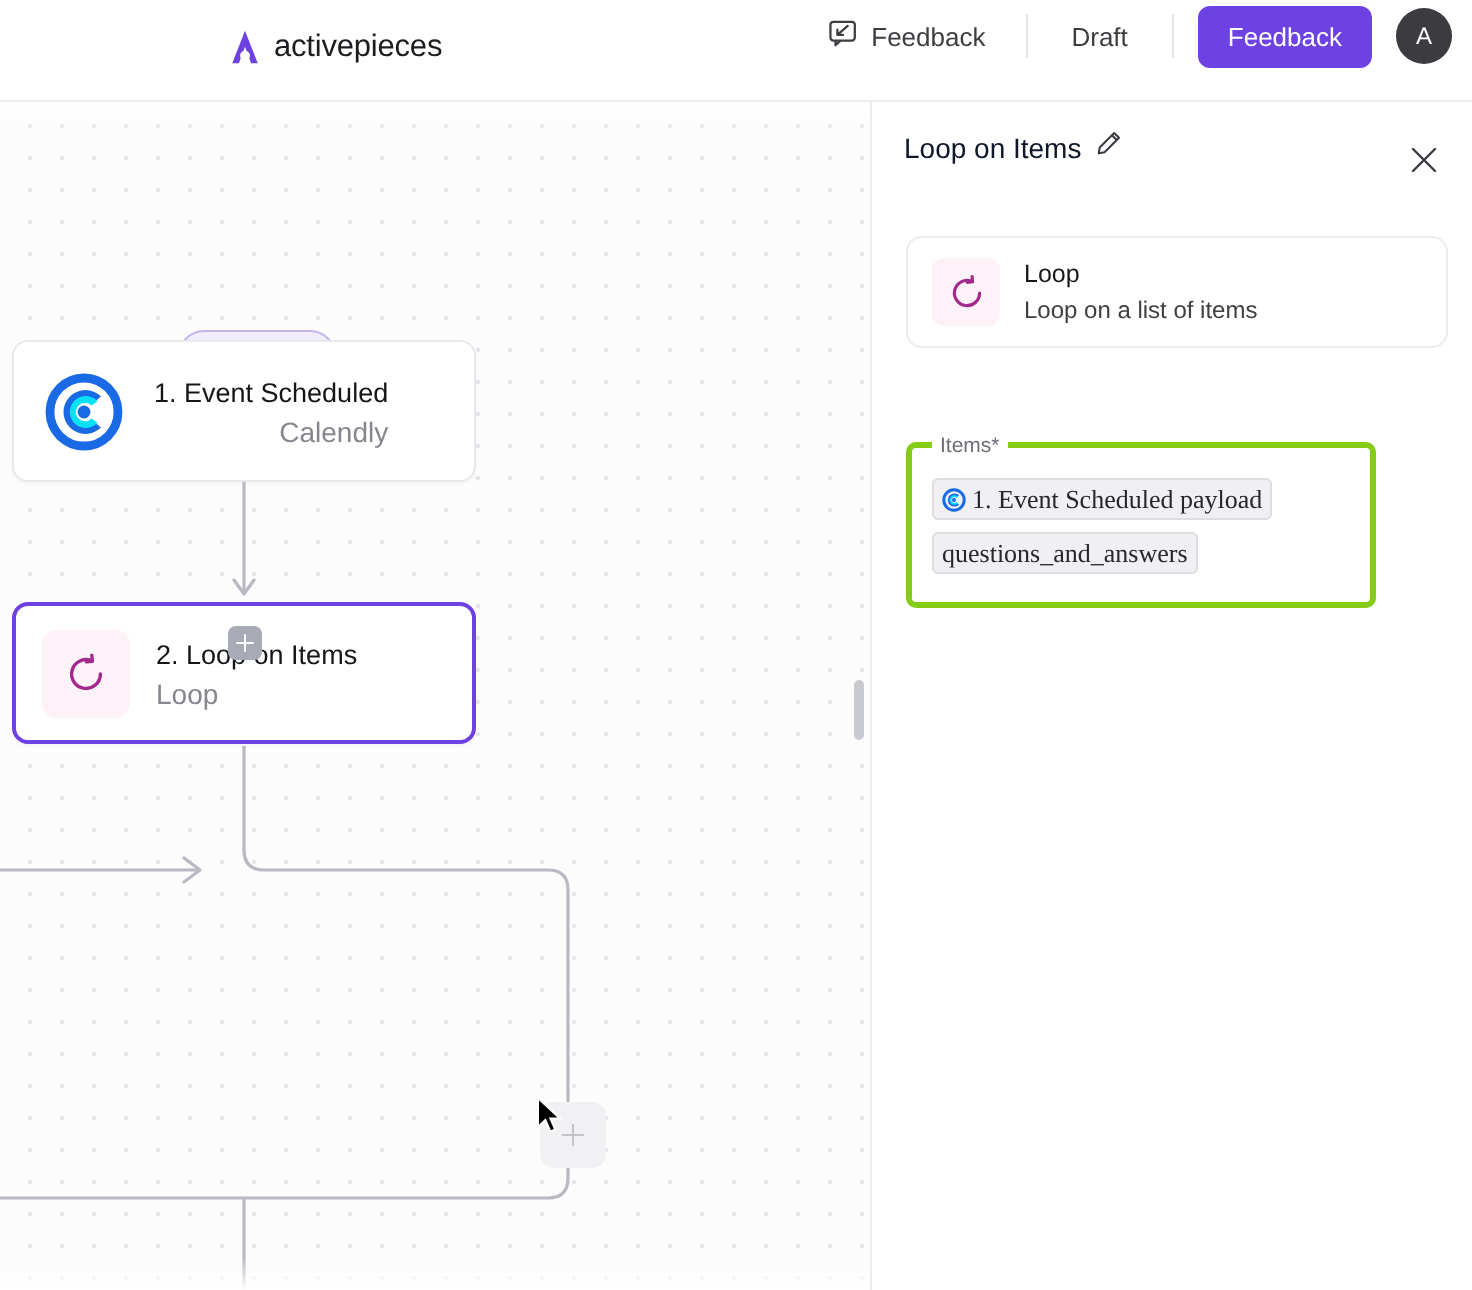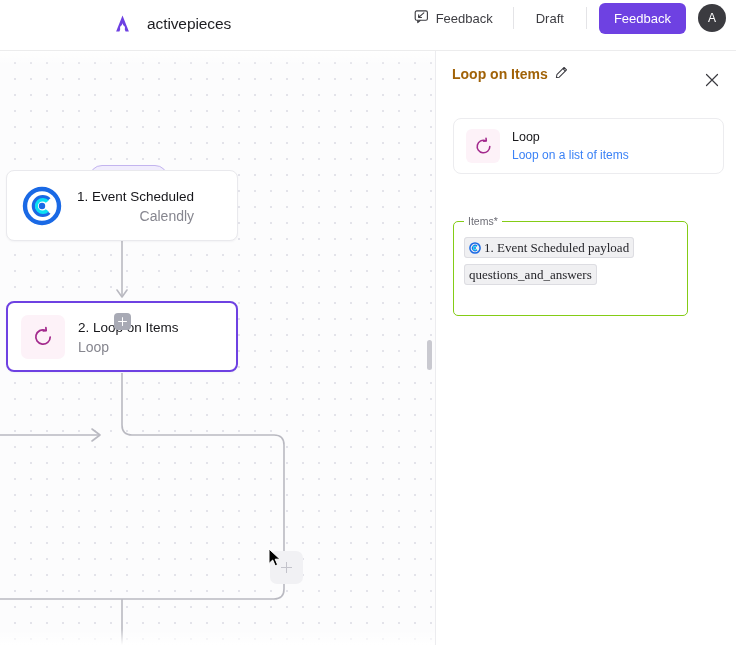--- a/index.html
+++ b/index.html
@@ -14,21 +14,21 @@
   
   .header {
     position: absolute; left: 0; top: 0;
     width: 736px; height: 51px;
     background: #ffffff;
     border-bottom: 1px solid #ececed;
     display: flex; align-items: center;
   }
   .logo-wrap {
     position: absolute; left: 114px; top: 14px;
-    display: flex; align-items: center; gap: 16px;
+    display: flex; align-items: center; gap: 6px;
   }
   .logo-mark { width: 17px; height: 19px; display: block; }
   .logo-text {
     font-size: 15.5px; color: #1d1d21; letter-spacing: -0.1px;
   }
   .hdr-right {
     position: absolute; right: 10px; top: 0; height: 36px;
     display: flex; align-items: center; gap: 0px;
   }
   .feedback-btn {
@@ -166,21 +166,21 @@
     background: #ffffff;
     border-left: 1px solid #ececef;
   }
   .panel-header {
     position: absolute; left: 0; top: 0;
     width: 100%; height: 45px;
     display: flex; align-items: center;
   }
   .panel-title {
     margin-left: 16px; font-size: 14px;
-    color: #a16207; font-weight: bold;
+    color: #0f172a; font-weight: normal;
   }
   .edit-icon { margin-left: 7px; cursor: pointer; display: block; }
   .close-icon {
     position: absolute; right: 17px; top: 22px;
     cursor: pointer;
   }
 
   .piece-card {
     position: absolute; left: 17px; top: 67px;
     width: 271px; height: 56px;
@@ -189,27 +189,27 @@
     display: flex; align-items: center;
   }
   .piece-icon-box {
     width: 34px; height: 34px; margin-left: 12px;
     background: #fdf2f8; border-radius: 6px;
     display: flex; align-items: center; justify-content: center;
     flex: none;
   }
   .piece-texts { margin-left: 12px; }
   .piece-title { font-size: 12.5px; color: #18181b; line-height: 17px; }
-  .piece-sub { font-size: 12px; color: #3b82f6; line-height: 16px; margin-top: 1px; }
+  .piece-sub { font-size: 12px; color: #404040; line-height: 16px; margin-top: 1px; }
 
   .items-field {
     position: absolute; left: 17px; top: 170px;
     width: 235px;
-    border: 1px solid #84cc16; border-radius: 5px;
-    padding: 13px 10px 28px 10px;
+    border: 3px solid #84cc16; border-radius: 5px;
+    padding: 13px 10px 12px 10px;
     min-height: 57px;
     cursor: text;
   }
   .items-legend {
     position: absolute; left: 10px; top: -7px;
     background: #ffffff; padding: 0 4px;
     font-size: 10.5px; color: #6d6d76;
   }
   .token {
     display: inline; font-size: 13px; color: #26262b;

